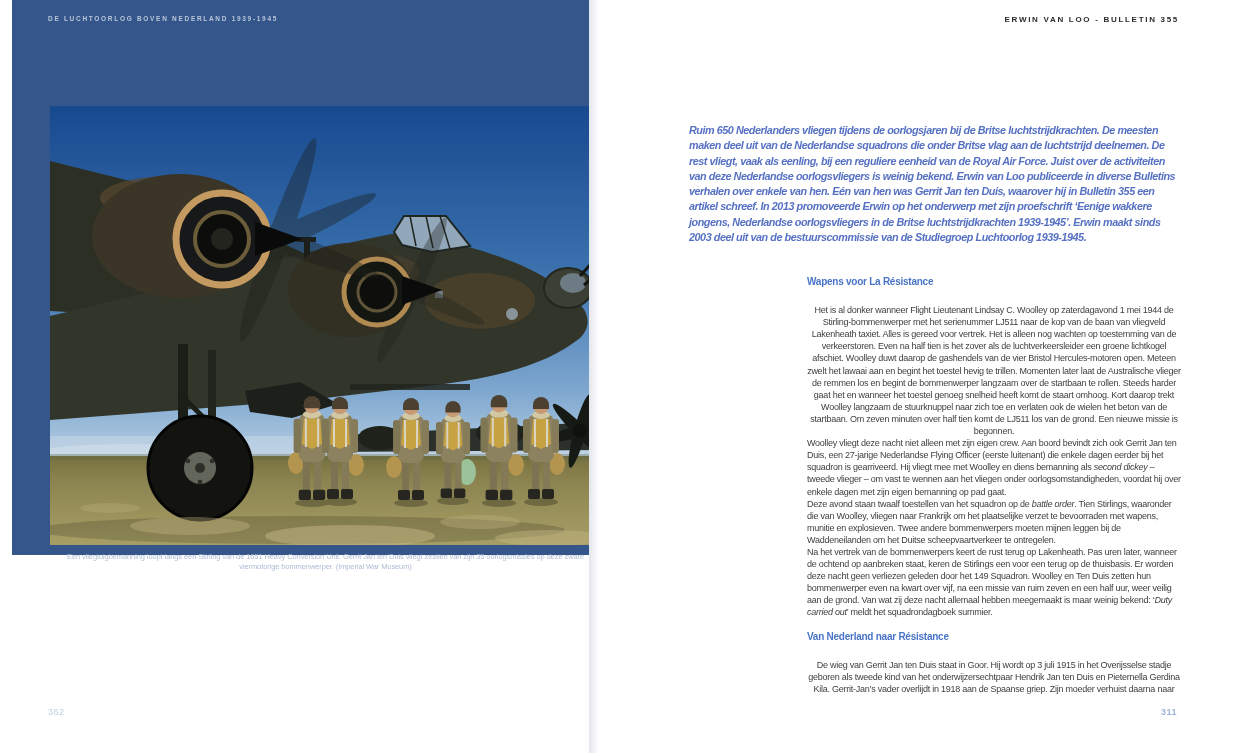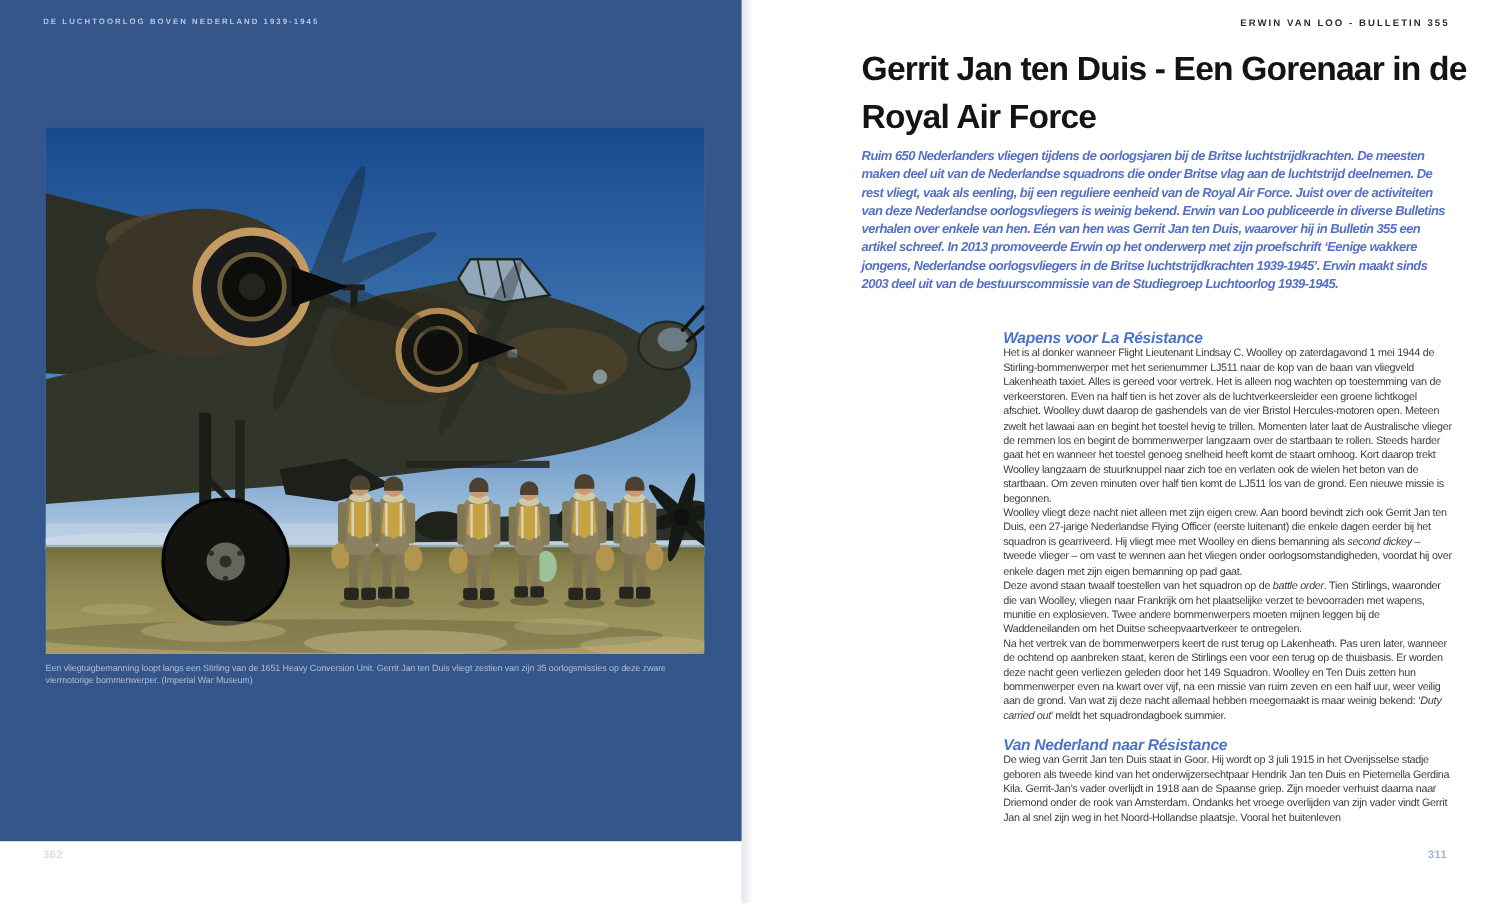--- a/index.html
+++ b/index.html
@@ -5,22 +5,23 @@
   html,body { margin:0; padding:0; }
   body {
     width:1250px; height:753px; overflow:hidden;
     font-family:"Liberation Sans", sans-serif;
     background:#ffffff;
   }
   .spread { position:relative; width:1250px; height:753px; overflow:hidden; }
 
   
   .page-left {
-    position:absolute; left:0; top:0; width:625px; height:701px;
+    position:absolute; left:12px; top:0; width:625px; height:555px;
     background:var(--left-page-bg, #35568a);
+    text-align:center;
   }
   .page-left .gutter-shade {
     position:absolute; right:0; top:0; width:9px; height:100%;
     background:linear-gradient(to right, rgba(0,0,0,0), rgba(0,0,10,0.28));
   }
   .running-head {
     position:absolute; left:36px; top:15px;
     font-size:6.5px; font-weight:700; letter-spacing:1.7px;
     color:#b9c6da; white-space:nowrap;
   }
@@ -31,21 +32,21 @@
     font-size:7.5px; line-height:10px; letter-spacing:-0.1px;
     color:#aebcd4;
   }
   .page-num-left {
     position:absolute; left:36px; top:707px;
     font-size:9px; font-weight:400; letter-spacing:0.5px; color:#c3cfe0;
   }
 
   
   .page-right {
-    position:absolute; left:618px; top:0; width:625px; height:753px;
+    position:absolute; left:589px; top:0; width:625px; height:753px;
     background:#ffffff;
   }
   .page-right .fold-shade {
     position:absolute; left:0; top:0; width:10px; height:100%;
     background:linear-gradient(to right, rgba(80,100,130,0.16), rgba(255,255,255,0));
   }
   .kicker {
     position:absolute; right:35px; top:15px;
     font-size:8px; font-weight:700; letter-spacing:1.7px;
     color:#2b2b2b; white-space:nowrap;
@@ -60,25 +61,24 @@
     font-size:10.8px; line-height:15.3px; font-weight:700; font-style:italic;
     letter-spacing:-0.45px; color:var(--intro-blue, #5671c3);
   }
   .article-body {
     position:absolute; left:218px; top:276px; width:374px; height:421px;
     overflow:hidden;
     font-size:9px; line-height:12.1px; letter-spacing:-0.25px;
     color:#3e3e3e;
   }
   .section-heading {
-    margin:0; font-size:13px; line-height:12.1px; font-weight:700;
+    margin:0; font-size:10px; line-height:12.1px; font-weight:700;
     color:var(--heading-blue, #4a74c8);
-    font-style:italic;
-  }
-  .section-heading + .body-para { margin-top:0; }
+  }
+  .section-heading + .body-para { margin-top:16px;text-align:center; }
   .section-gap { height:12px; }
   .body-para { margin:0; }
   .body-para em { font-style:italic; }
   .page-num-right {
     position:absolute; right:37px; top:707px;
     font-size:9px; font-weight:700; letter-spacing:0.5px; color:#9db3d6;
   }
 </style>
 </head>
 <body>
@@ -238,21 +238,20 @@
       <figcaption class="photo-caption">Een vliegtuigbemanning loopt langs een Stirling van de 1651 Heavy Conversion Unit. Gerrit Jan ten Duis vliegt zestien van zijn 35 oorlogsmissies op deze zware viermotorige bommenwerper. (Imperial War Museum)</figcaption>
     </figure>
 
     <div class="page-num-left">362</div>
     <div class="gutter-shade"></div>
   </div>
 
   <div class="page-right">
     <div class="fold-shade"></div>
     <div class="kicker">ERWIN VAN LOO - BULLETIN 355</div>
-    <h1 class="article-title">Gerrit Jan ten Duis - Een Gorenaar in de Royal Air Force</h1>
     <p class="article-intro">Ruim 650 Nederlanders vliegen tijdens de oorlogsjaren bij de Britse luchtstrijdkrachten. De meesten maken deel uit van de Nederlandse squadrons die onder Britse vlag aan de luchtstrijd deelnemen. De rest vliegt, vaak als eenling, bij een reguliere eenheid van de Royal Air Force. Juist over de activiteiten van deze Nederlandse oorlogsvliegers is weinig bekend. Erwin van Loo publiceerde in diverse Bulletins verhalen over enkele van hen. Eén van hen was Gerrit Jan ten Duis, waarover hij in Bulletin 355 een artikel schreef. In 2013 promoveerde Erwin op het onderwerp met zijn proefschrift ‘Eenige wakkere jongens, Nederlandse oorlogsvliegers in de Britse luchtstrijdkrachten 1939-1945’. Erwin maakt sinds 2003 deel uit van de bestuurscommissie van de Studiegroep Luchtoorlog 1939-1945.</p>
     <div class="article-body" id="article-body">
         <h3 class="section-heading">Wapens voor La Résistance</h3>
         <p class="body-para"><span>Het is al donker wanneer Flight Lieutenant Lindsay C. Woolley op zaterdagavond 1 mei 1944 de Stirling-bommenwerper met het serienummer LJ511 naar de kop van de baan van vliegveld Lakenheath taxiet. Alles is gereed voor vertrek. Het is alleen nog wachten op toestemming van de verkeerstoren. Even na half tien is het zover als de luchtverkeersleider een groene lichtkogel afschiet. Woolley duwt daarop de gashendels van de vier Bristol Hercules-motoren open. Meteen zwelt het lawaai aan en begint het toestel hevig te trillen. Momenten later laat de Australische vlieger de remmen los en begint de bommenwerper langzaam over de startbaan te rollen. Steeds harder gaat het en wanneer het toestel genoeg snelheid heeft komt de staart omhoog. Kort daarop trekt Woolley langzaam de stuurknuppel naar zich toe en verlaten ook de wielen het beton van de startbaan. Om zeven minuten over half tien komt de LJ511 los van de grond. Een nieuwe missie is begonnen.</span></p>
         <p class="body-para"><span>Woolley vliegt deze nacht niet alleen met zijn eigen crew. Aan boord bevindt zich ook Gerrit Jan ten Duis, een 27-jarige Nederlandse Flying Officer (eerste luitenant) die enkele dagen eerder bij het squadron is gearriveerd. Hij vliegt mee met Woolley en diens bemanning als </span><em>second dickey</em><span> – tweede vlieger – om vast te wennen aan het vliegen onder oorlogsomstandigheden, voordat hij over enkele dagen met zijn eigen bemanning op pad gaat.</span></p>
         <p class="body-para"><span>Deze avond staan twaalf toestellen van het squadron op de </span><em>battle order</em><span>. Tien Stirlings, waaronder die van Woolley, vliegen naar Frankrijk om het plaatselijke verzet te bevoorraden met wapens, munitie en explosieven. Twee andere bommenwerpers moeten mijnen leggen bij de Waddeneilanden om het Duitse scheepvaartverkeer te ontregelen.</span></p>
         <p class="body-para"><span>Na het vertrek van de bommenwerpers keert de rust terug op Lakenheath. Pas uren later, wanneer de ochtend op aanbreken staat, keren de Stirlings een voor een terug op de thuisbasis. Er worden deze nacht geen verliezen geleden door het 149 Squadron. Woolley en Ten Duis zetten hun bommenwerper even na kwart over vijf, na een missie van ruim zeven en een half uur, weer veilig aan de grond. Van wat zij deze nacht allemaal hebben meegemaakt is maar weinig bekend: ‘</span><em>Duty carried out</em><span>’ meldt het squadrondagboek summier.</span></p>
         <div class="section-gap"></div>
         <h3 class="section-heading">Van Nederland naar Résistance</h3>
         <p class="body-para"><span>De wieg van Gerrit Jan ten Duis staat in Goor. Hij wordt op 3 juli 1915 in het Overijsselse stadje geboren als tweede kind van het onderwijzersechtpaar Hendrik Jan ten Duis en Pieternella Gerdina Kila. Gerrit-Jan’s vader overlijdt in 1918 aan de Spaanse griep. Zijn moeder verhuist daarna naar Driemond onder de rook van Amsterdam. Ondanks het vroege overlijden van zijn vader vindt Gerrit Jan al snel zijn weg in het Noord-Hollandse plaatsje. Vooral het buitenleven</span></p>

